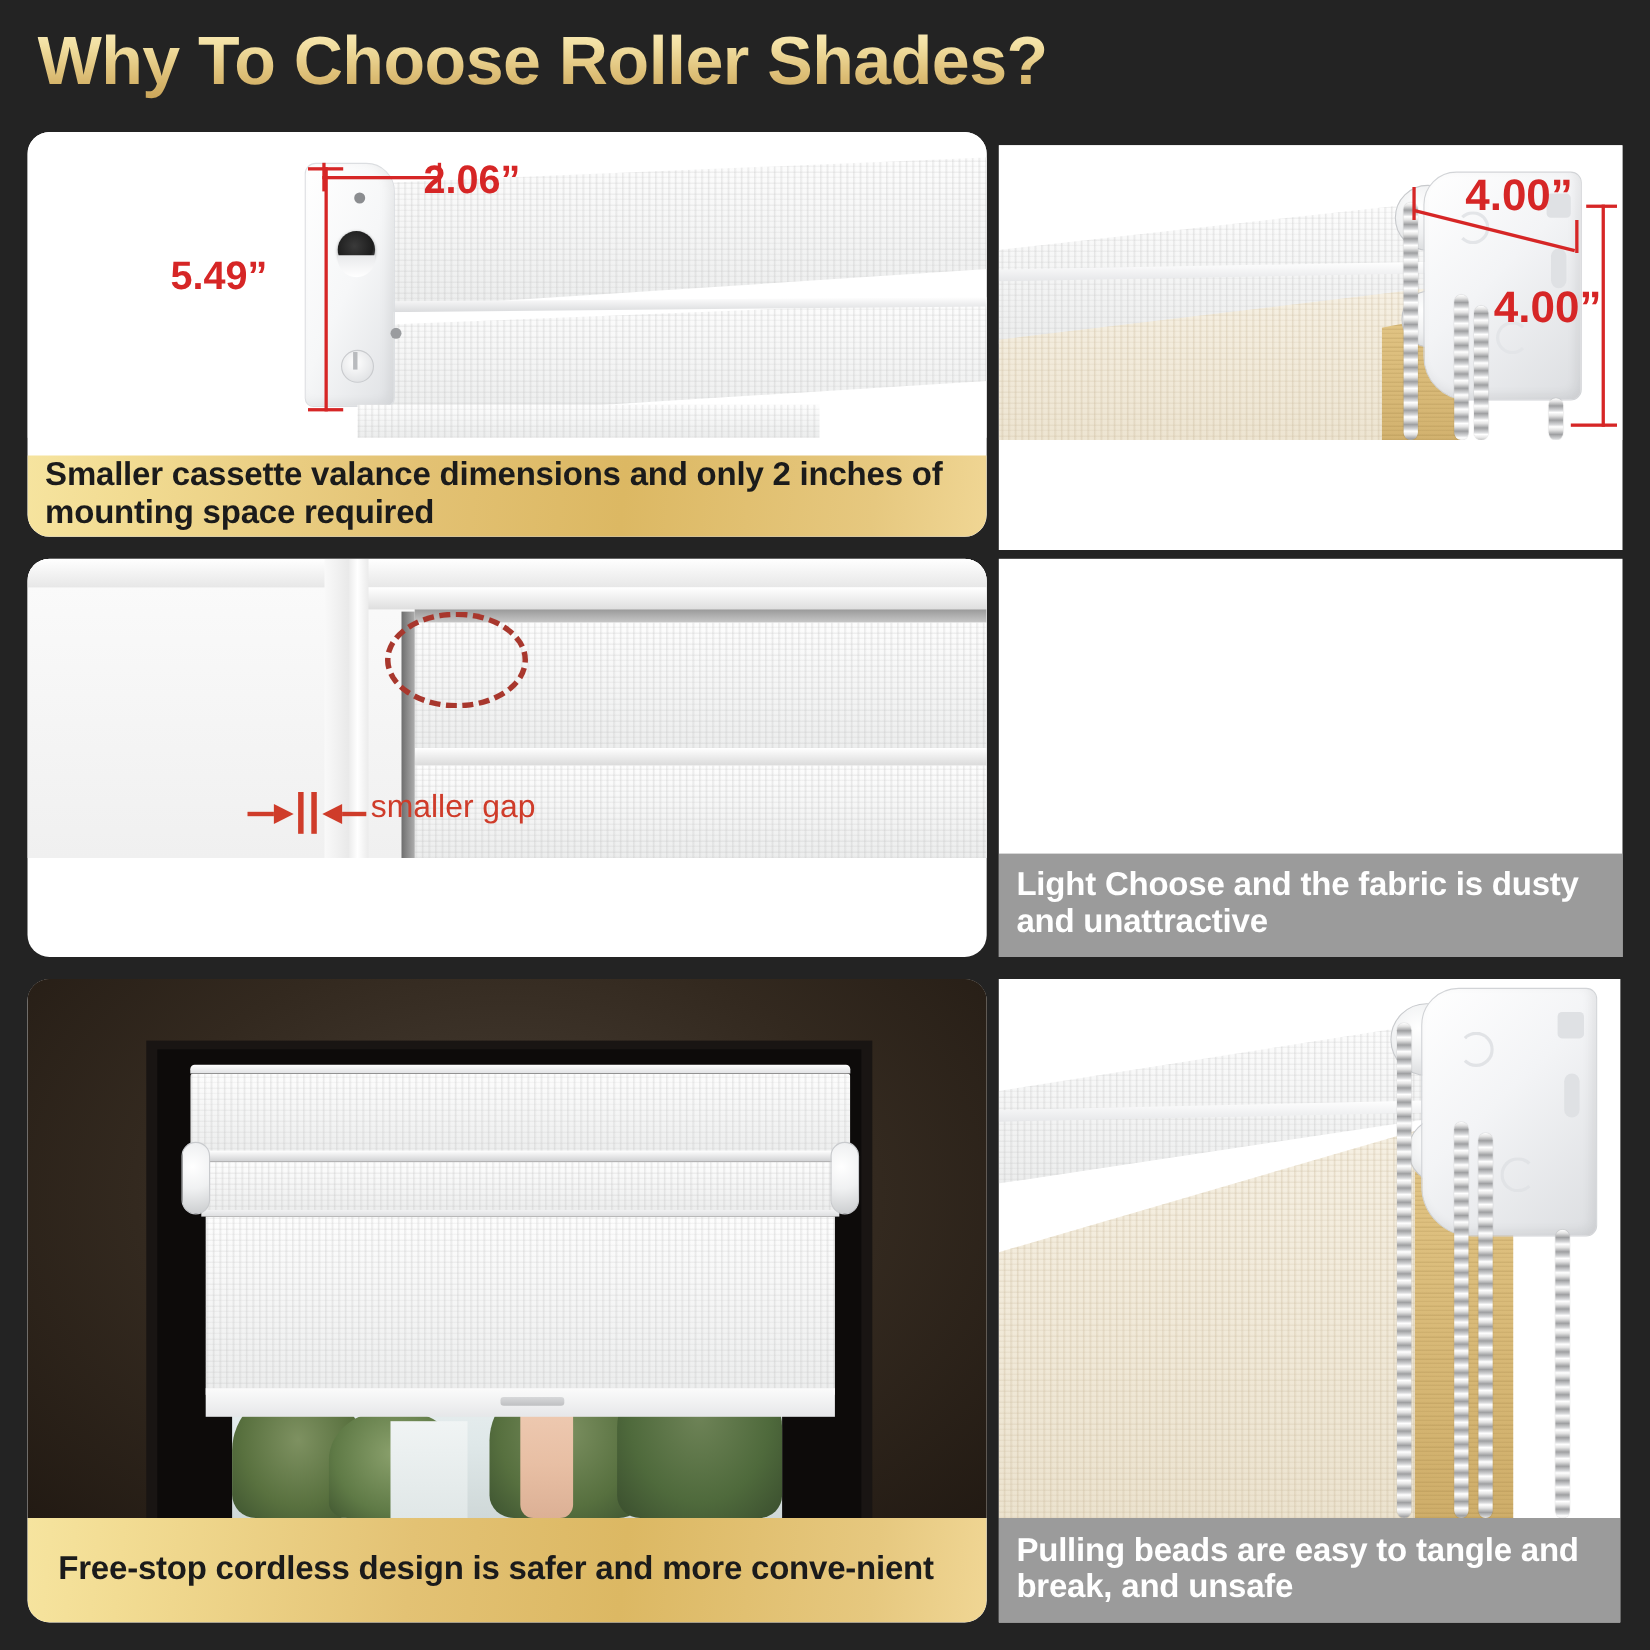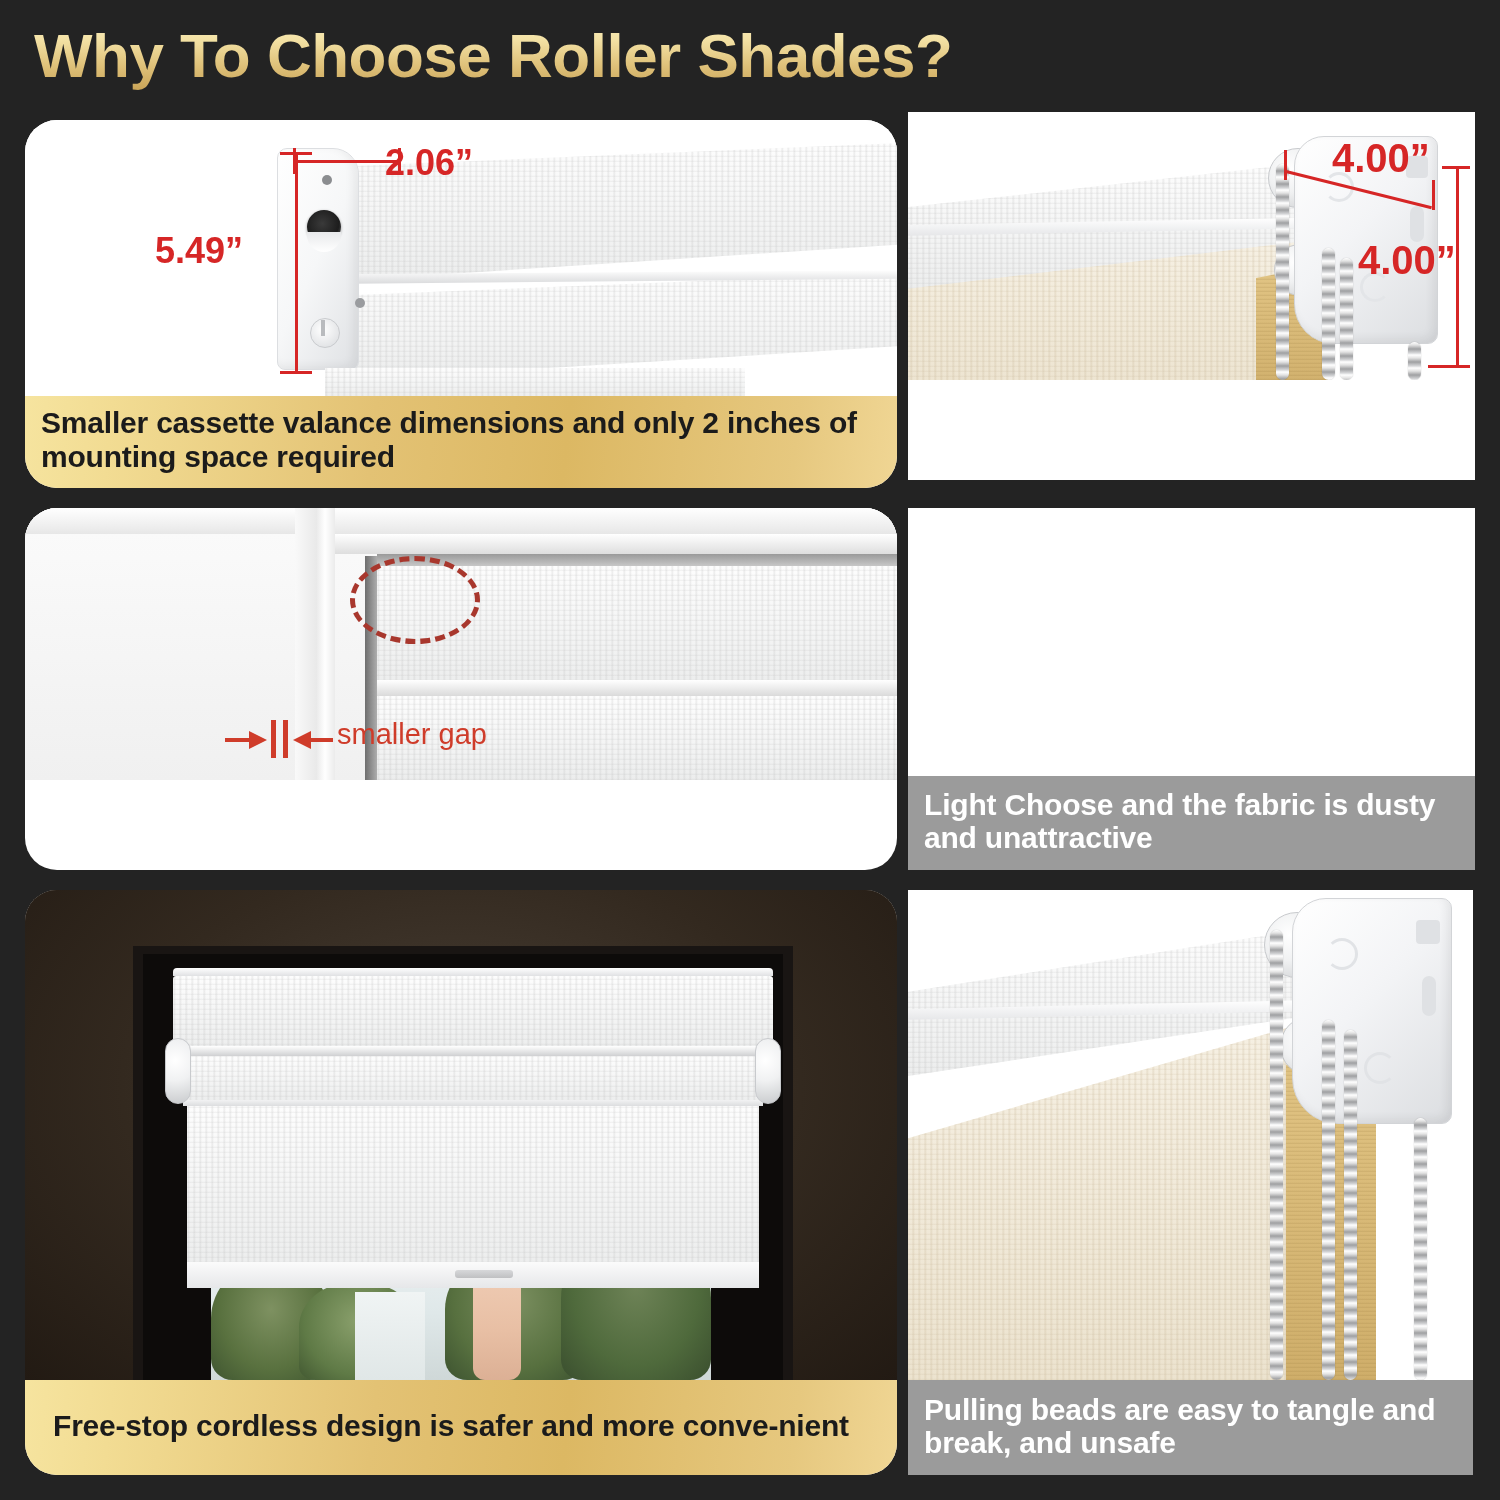--- a/index.html
+++ b/index.html
@@ -35,21 +35,21 @@
     text-shadow: none;
     white-space: nowrap;
   }
 
   
   .panel {
     position: absolute;
     overflow: hidden;
     background: #ffffff;
   }
-  .panel.rounded { border-radius: 32px; }
+  .panel.rounded { border-radius: 20px; }
 
   .photo {
     position: absolute;
     left: 0; top: 0; right: 0;
     overflow: hidden;
   }
 
   
   .cap {
     position: absolute;
@@ -185,26 +185,26 @@
       <div class="dimline h" style="left:268px; top:40px; width:108px;"></div>
       <div class="tick" style="left:268px; top:28px; width:3px; height:26px;"></div>
       <div class="tick" style="left:373px; top:28px; width:3px; height:26px;"></div>
       <div class="dimtext" style="left:360px; top:22px; font-size:36px;">2.06”</div>
 
       <div class="dimline v" style="left:270px; top:32px; height:222px;"></div>
       <div class="tick" style="left:255px; top:32px; width:32px; height:3px;"></div>
       <div class="tick" style="left:255px; top:251px; width:32px; height:3px;"></div>
       <div class="dimtext" style="left:130px; top:110px; font-size:36px;">5.49”</div>
     </div>
-    <div class="cap cap-gold" style="height:92px;">
+    <div class="cap cap-gold" style="height:74px;">
       <p>Smaller cassette valance dimensions and only 2 inches of mounting space required</p>
     </div>
   </div>
 
-  <div class="panel" style="left:908px; top:112px; width:567px; height:368px;">
+  <div class="panel" style="left:908px; top:132px; width:567px; height:368px;">
     <div class="photo" style="height:268px; background:#ffffff;">
 
       <div class="wfab" style="position:absolute; left:-10px; top:52px; width:400px; height:130px;
            clip-path:polygon(0% 34%, 100% 0%, 100% 62%, 0% 100%);"></div>
       <div style="position:absolute; left:-10px; top:106px; width:400px; height:18px;
            background:linear-gradient(180deg,#ffffff,#e5e6e8); clip-path:polygon(0% 40%, 100% 0%, 100% 58%, 0% 100%);"></div>
 
       <div class="beigefab" style="position:absolute; left:-10px; top:130px; width:400px; height:160px;
            clip-path:polygon(0% 30%, 100% 0%, 100% 100%, 0% 100%);"></div>
 

